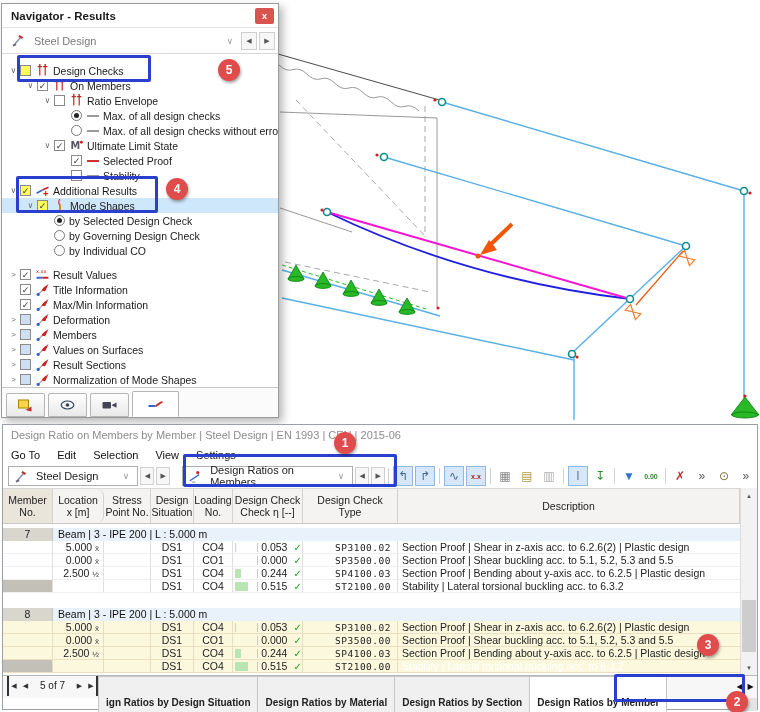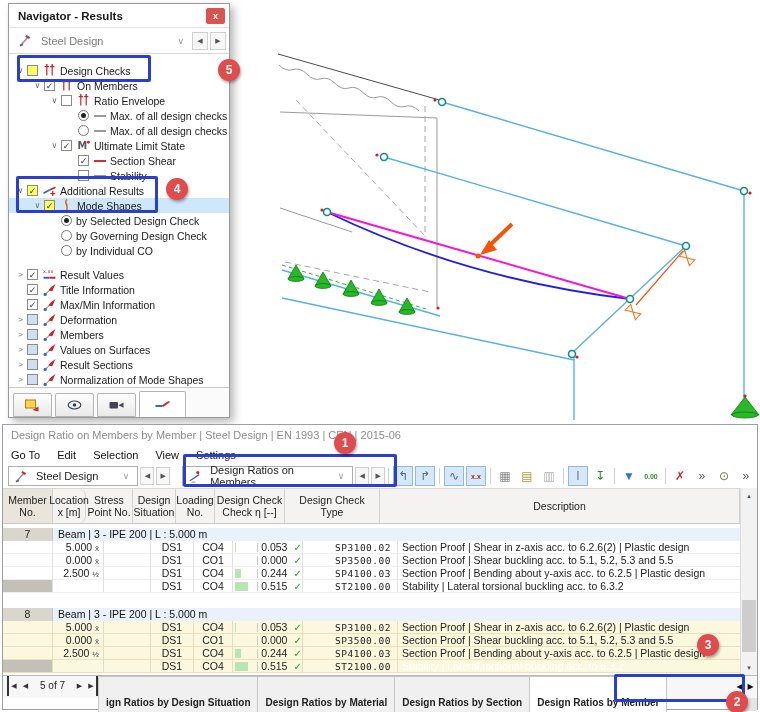--- a/index.html
+++ b/index.html
@@ -14,21 +14,21 @@
   .dash{stroke:#a8a8a8;stroke-width:1;fill:none;stroke-dasharray:6 4;}
   .mag{stroke:var(--magenta,#f714d4);stroke-width:2;fill:none;}
   .defl{stroke:var(--deflection_blue,#1f1fe0);stroke-width:1.8;fill:none;}
   .orangeln{stroke:var(--orange,#f25505);fill:none;}
   .node{fill:#fff;stroke:var(--node_teal,#0e8c8c);stroke-width:1.6;}
   .rdot{fill:#d42020;}
   .support{fill:var(--support_green,#28b828);stroke:#0d7d0d;stroke-width:.8;}
   .gdash{stroke:#2db82d;stroke-width:1;stroke-dasharray:4 3;fill:none;}
 
   
-  #nav{position:absolute;left:8px;top:3px;width:222px;height:415px;background:#fff;
+  #nav{position:absolute;left:1px;top:3px;width:278px;height:415px;background:#fff;
        border:1px solid #9a9a9a;box-shadow:4px 4px 8px rgba(0,0,0,.28);box-sizing:border-box;}
   .nv-title{height:23px;display:flex;align-items:center;padding:0 4px 0 9px;border-bottom:1px solid #e3e3e3;}
   .nv-title b{flex:1;font-size:11.5px;font-weight:bold;color:#1a1a1a;}
   .nv-close{width:19px;height:16px;background:#d9534f;color:#fff;border-radius:2px;
             font-size:9px;font-weight:bold;text-align:center;line-height:16px;cursor:default;}
   .nv-combo{height:25px;display:flex;align-items:center;padding:0 3px 0 8px;border-bottom:1px solid #d9d9d9;}
   .nv-combo .lab{flex:1;font-size:11px;color:#7a7a7a;margin-left:6px;}
   .chev{color:#9a9a9a;font-size:9px;margin:0 6px;}
   .mini-arrow{width:14px;height:16px;border:1px solid #cfcfcf;background:#f7f7f7;color:#555;
               font-size:7px;text-align:center;line-height:16px;margin-left:2px;}
@@ -280,21 +280,21 @@
               <text x="0.5" y="9.5" font-size="9" font-weight="bold" fill="#556">M</text>
               <circle cx="10.5" cy="3" r="1.3" fill="#c22"></circle>
             </svg>
           </span>
           <span class="tlab">Ultimate Limit State</span>
         </div>
         <div class="trow" style="padding-left: 56px;">
           <span class="texp"></span>
           <span class="tcb checked">✓</span>
           <span class="tline" style="background: rgb(208, 48, 48);"></span>
-          <span class="tlab">Section Shear</span>
+          <span class="tlab">Selected Proof</span>
         </div>
         <div class="trow" style="padding-left: 56px;">
           <span class="texp"></span>
           <span class="tcb unchecked"></span>
           <span class="tline" style="background: rgb(154, 154, 154);"></span>
           <span class="tlab">Stability</span>
         </div>
         <div class="trow" style="padding-left: 5px;">
           <span class="texp">∨</span>
           <span class="tcb yellowcheck">✓</span>
@@ -519,21 +519,21 @@
           <span class="tbtn" style="color: rgb(85, 85, 85);">»</span>
           <span class="tbtn" style="color: rgb(122, 106, 58);">⊙</span>
           <span class="tbtn" style="color: rgb(85, 85, 85);">»</span>
         </span>
     </div>
     <div class="p-header" id="thead">
         <div class="hcell first" style="width: 50px;">
           <span>Member</span>
           <span>No.</span>
         </div>
-        <div class="hcell" style="width: 33px; border-radius: 7px;">
+        <div class="hcell" style="width: 51px; border-radius: 7px;">
           <span>Location</span>
           <span>x [m]</span>
         </div>
         <div class="hcell" style="width: 47px;">
           <span>Stress</span>
           <span>Point No.</span>
         </div>
         <div class="hcell" style="width: 43px; align-items: center;">
           <span>Design</span>
           <span>Situation</span>

